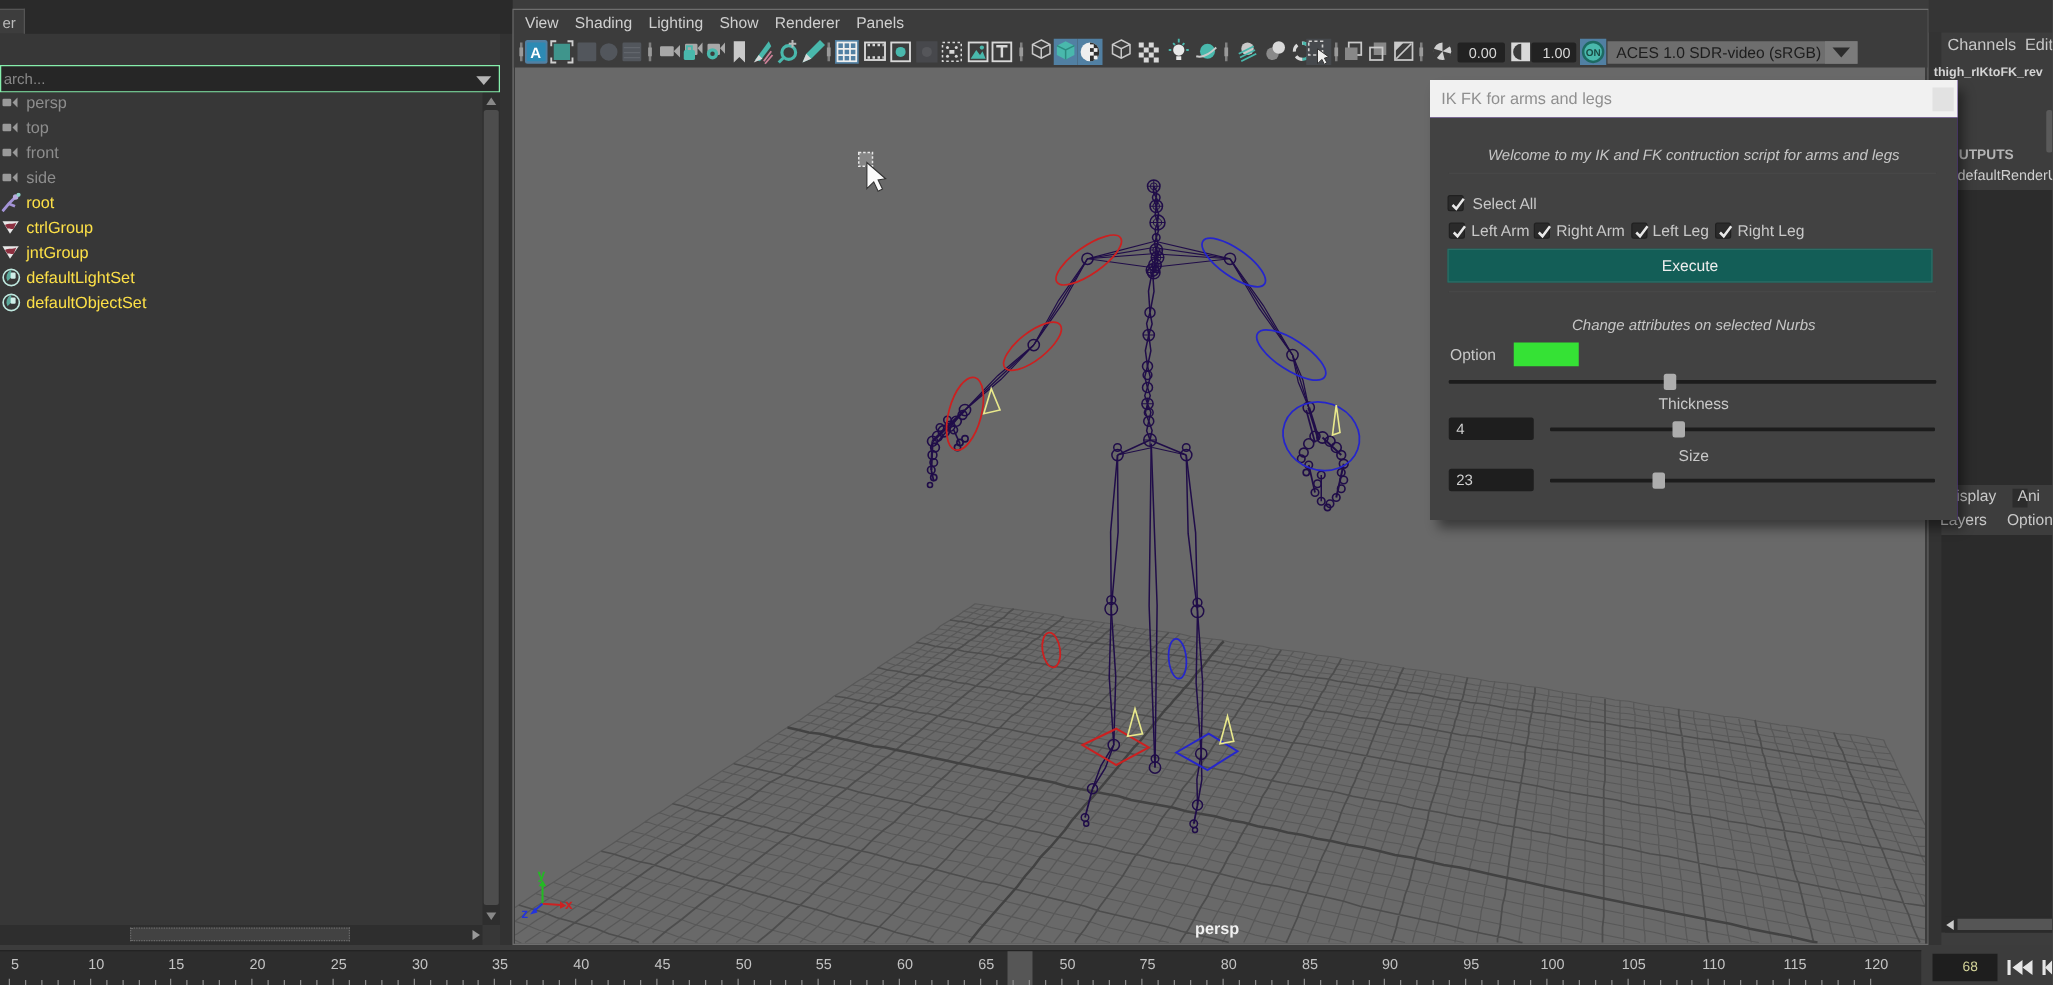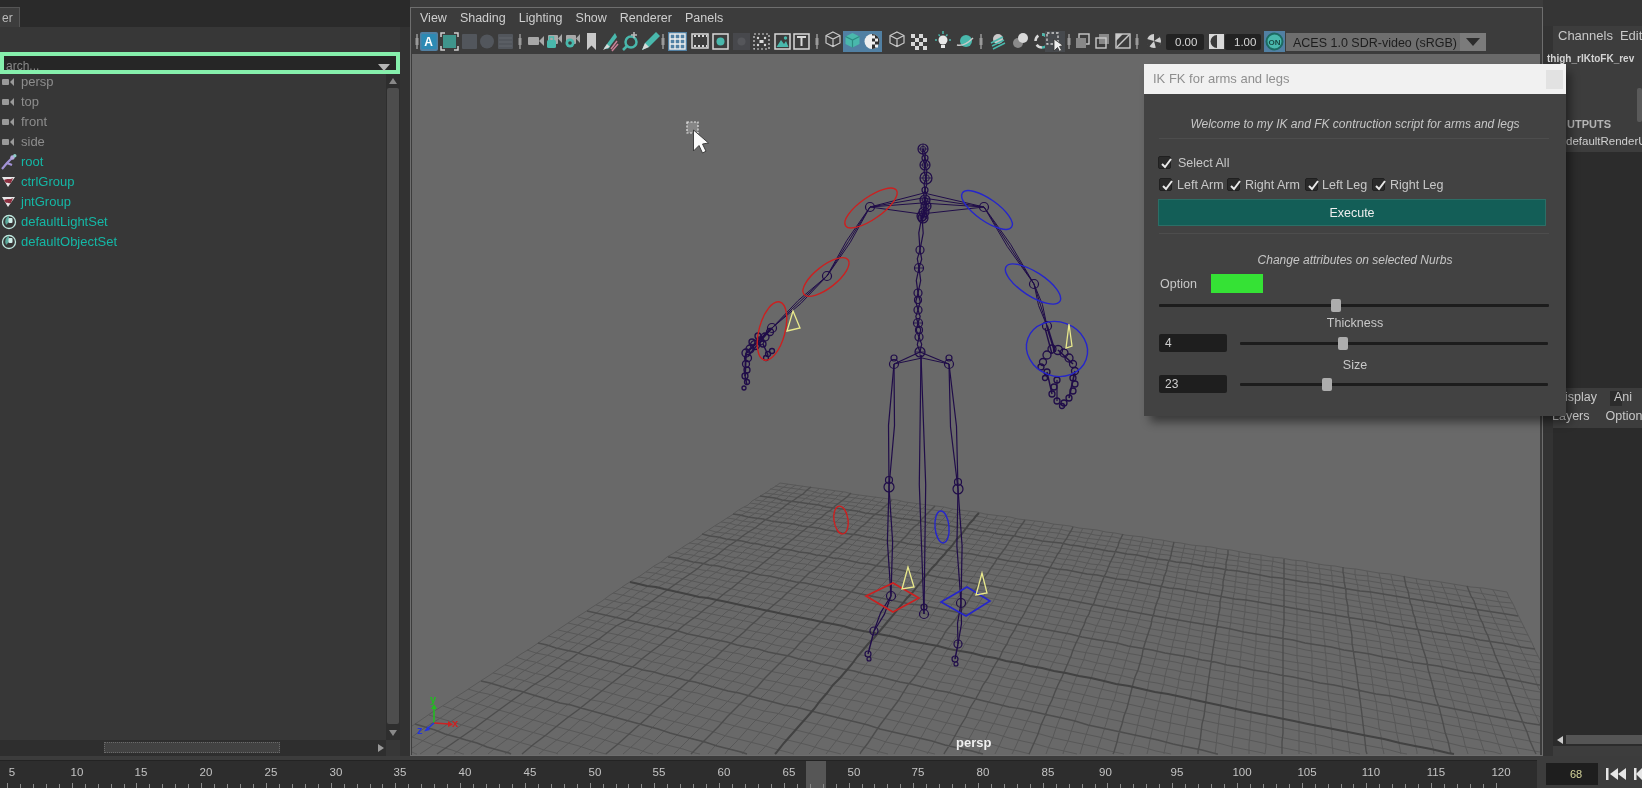--- a/index.html
+++ b/index.html
@@ -3,27 +3,27 @@
 *{margin:0;padding:0;box-sizing:border-box}
 html,body{width:1642px;height:788px;overflow:hidden;background:#3d3d3d;font-family:"Liberation Sans",sans-serif}
 .abs{position:absolute}
 #root{position:relative;width:1642px;height:788px;background:#3c3c3c;overflow:hidden}
 
 #outliner{left:0;top:0;width:410px;height:756px;background:#373737}
 #ol-tabs{left:0;top:0;width:410px;height:27px;background:#2a2a2a}
 #ol-tab{left:0;top:7px;width:20px;height:20px;background:#3d3d3d;color:#bbb;font-size:12px;padding:3px 2px;border-top:1px solid #555;border-right:1px solid #555}
 #ol-menu{left:0;top:27px;width:410px;height:25px;background:#3d3d3d;color:#c8c8c8;font-size:12.5px}
 #ol-menu span{display:inline-block;padding:5px 9px}
-#ol-search{left:0;top:52px;width:400px;height:22px;background:#262626;border:4px solid #86efac;color:#888;font-size:12px;line-height:20px;padding-left:2px}
+#ol-search{left:0;top:52px;width:400px;height:22px;background:#262626;border:1px solid #86efac;color:#888;font-size:12px;line-height:20px;padding-left:2px}
 #ol-search .dd{position:absolute;right:6px;top:8px;width:0;height:0;border-left:6px solid transparent;border-right:6px solid transparent;border-top:7px solid #b5b5b5}
 #ol-list{left:0;top:74px;width:386px;height:666px;background:#373737;font-size:13px}
 .olrow{position:absolute;left:0;height:20px;width:100%;line-height:20px}
 .olrow .ic{position:absolute;left:1px;top:2px;width:16px;height:16px}
 .olrow .tx{position:absolute;left:21px;top:0}
-.gray{color:#8d8d8d}.lite{color:#14b8a6}
+.gray{color:#8d8d8d}.lite{color:#fde047}
 #ol-vsb{left:386px;top:74px;width:14px;height:666px;background:#2e2e2e}
 #ol-vsb .thumb{position:absolute;left:1px;top:14px;width:12px;height:636px;background:#4d4d4d;border-radius:2px}
 #ol-hsb{left:0;top:740px;width:386px;height:16px;background:#2e2e2e}
 #ol-hsb .thumb{position:absolute;left:104px;top:2px;width:176px;height:11px;background:#424242;border:1px dotted #6a6a6a}
 .sbarrow{position:absolute;width:0;height:0}
 
 #vp-panel{left:410px;top:7px;width:1133px;height:749px;border:1px solid #6e6e6e;background:#3c3c3c}
 #vp-menu{left:411px;top:8px;width:1131px;height:21px;background:#3c3c3c;color:#cfcfcf;font-size:12.5px;white-space:nowrap}
 #vp-menu span{display:inline-block;padding:3px 0;margin-right:13px}
 #vp-tool{left:411px;top:29px;width:1131px;height:25px;background:#3c3c3c}
@@ -634,21 +634,21 @@
       <div class="fnum" style="left:452px;width:26px;text-align:center">40</div>
       <div class="fnum" style="left:517px;width:26px;text-align:center">45</div>
       <div class="fnum" style="left:582px;width:26px;text-align:center">50</div>
       <div class="fnum" style="left:646px;width:26px;text-align:center">55</div>
       <div class="fnum" style="left:711px;width:26px;text-align:center">60</div>
       <div class="fnum" style="left:776px;width:26px;text-align:center">65</div>
       <div class="fnum" style="left:841px;width:26px;text-align:center">50</div>
       <div class="fnum" style="left:905px;width:26px;text-align:center">75</div>
       <div class="fnum" style="left:970px;width:26px;text-align:center">80</div>
       <div class="fnum" style="left:1035px;width:26px;text-align:center">85</div>
-      <div class="fnum" style="left:1099px;width:26px;">90</div>
+      <div class="fnum" style="left:1099px;width:26px;text-align:center">90</div>
       <div class="fnum" style="left:1164px;width:26px;text-align:center">95</div>
       <div class="fnum" style="left:1229px;width:26px;text-align:center">100</div>
       <div class="fnum" style="left:1294px;width:26px;text-align:center">105</div>
       <div class="fnum" style="left:1358px;width:26px;text-align:center">110</div>
       <div class="fnum" style="left:1423px;width:26px;text-align:center">115</div>
       <div class="fnum" style="left:1488px;width:26px;text-align:center">120</div>
       <div class="ftick" style="left:7px;height:5px"></div>
       <div class="ftick" style="left:20px;height:4px"></div>
       <div class="ftick" style="left:33px;height:4px"></div>
       <div class="ftick" style="left:46px;height:4px"></div>

